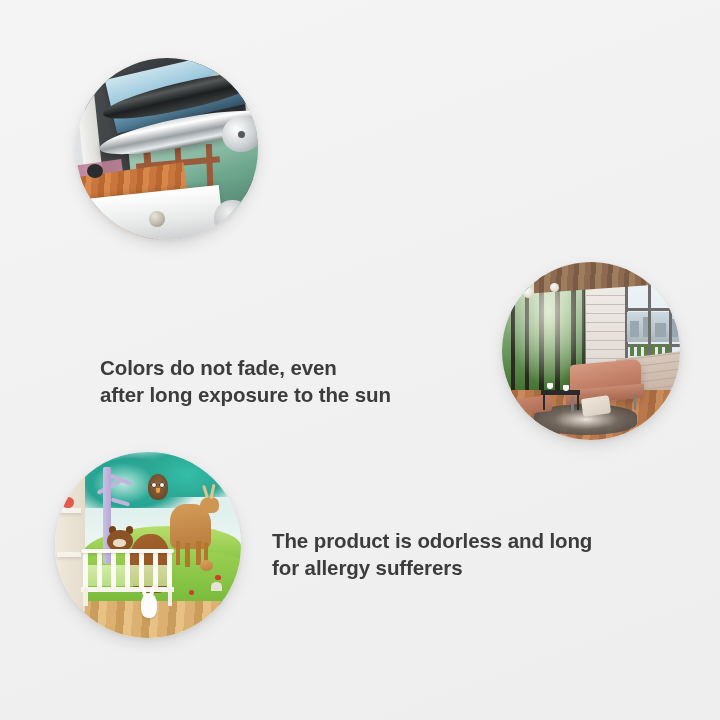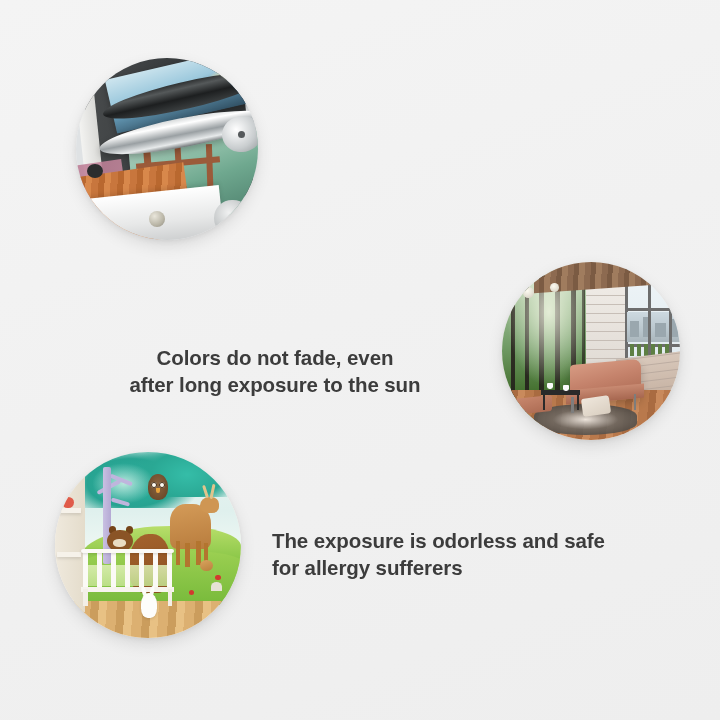--- a/index.html
+++ b/index.html
@@ -249,21 +249,21 @@
   .caption {
     position: absolute;
     color: #3c3c3c;
     font-weight: bold;
     font-size: 20.5px;
     line-height: 1.34;
     letter-spacing: -0.1px;
     white-space: pre-line;
   }
   #caption-1 { left: 274px; top: 131px; text-align: left; }
-  #caption-2 { left: 100px; top: 344px; width: 350px; text-align: center; }
+  #caption-2 { left: 100px; top: 354px; width: 350px; text-align: left; }
   #caption-3 { left: 272px; top: 527px; text-align: left; }
 </style>
 </head>
 <body>
 
 <div class="stage">
 
   <div class="bubble" id="bubble-1" style="left:76px; top:58px; width:182px; height:182px;">
     <div class="scene">
       <div class="p-bg"></div>
@@ -383,16 +383,16 @@
         <div class="n-cribbot"></div>
         <div class="n-criblegL"></div>
         <div class="n-criblegR"></div>
       </div>
       <div class="n-rabear n-re1"></div>
       <div class="n-rabear n-re2"></div>
       <div class="n-rabbit"></div>
     </div>
   </div>
 
-  <div class="caption" id="caption-3">The exposure is odorless and safe
+  <div class="caption" id="caption-3">The product is odorless and long
  for allergy sufferers</div>
 
 </div>
 
 </body></html>

